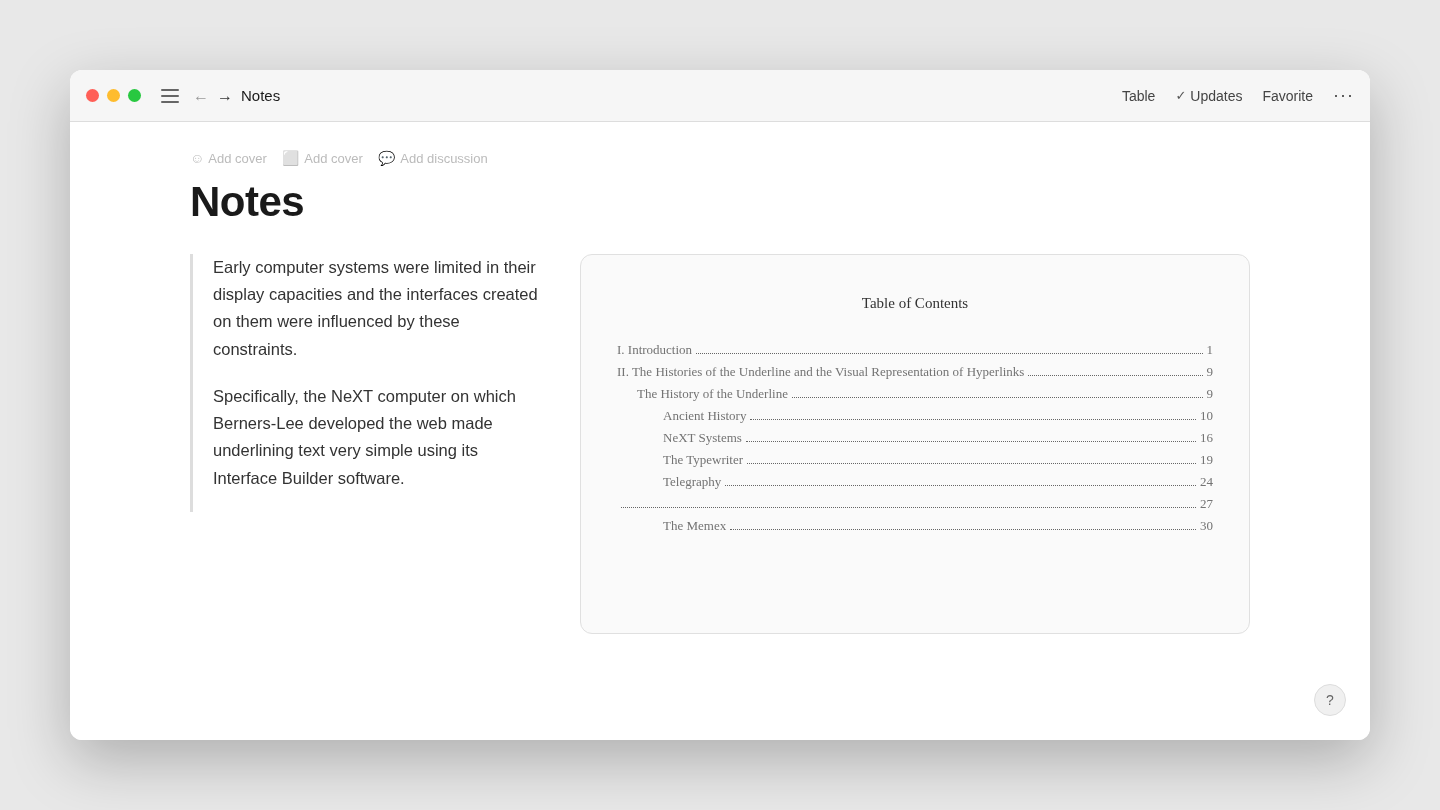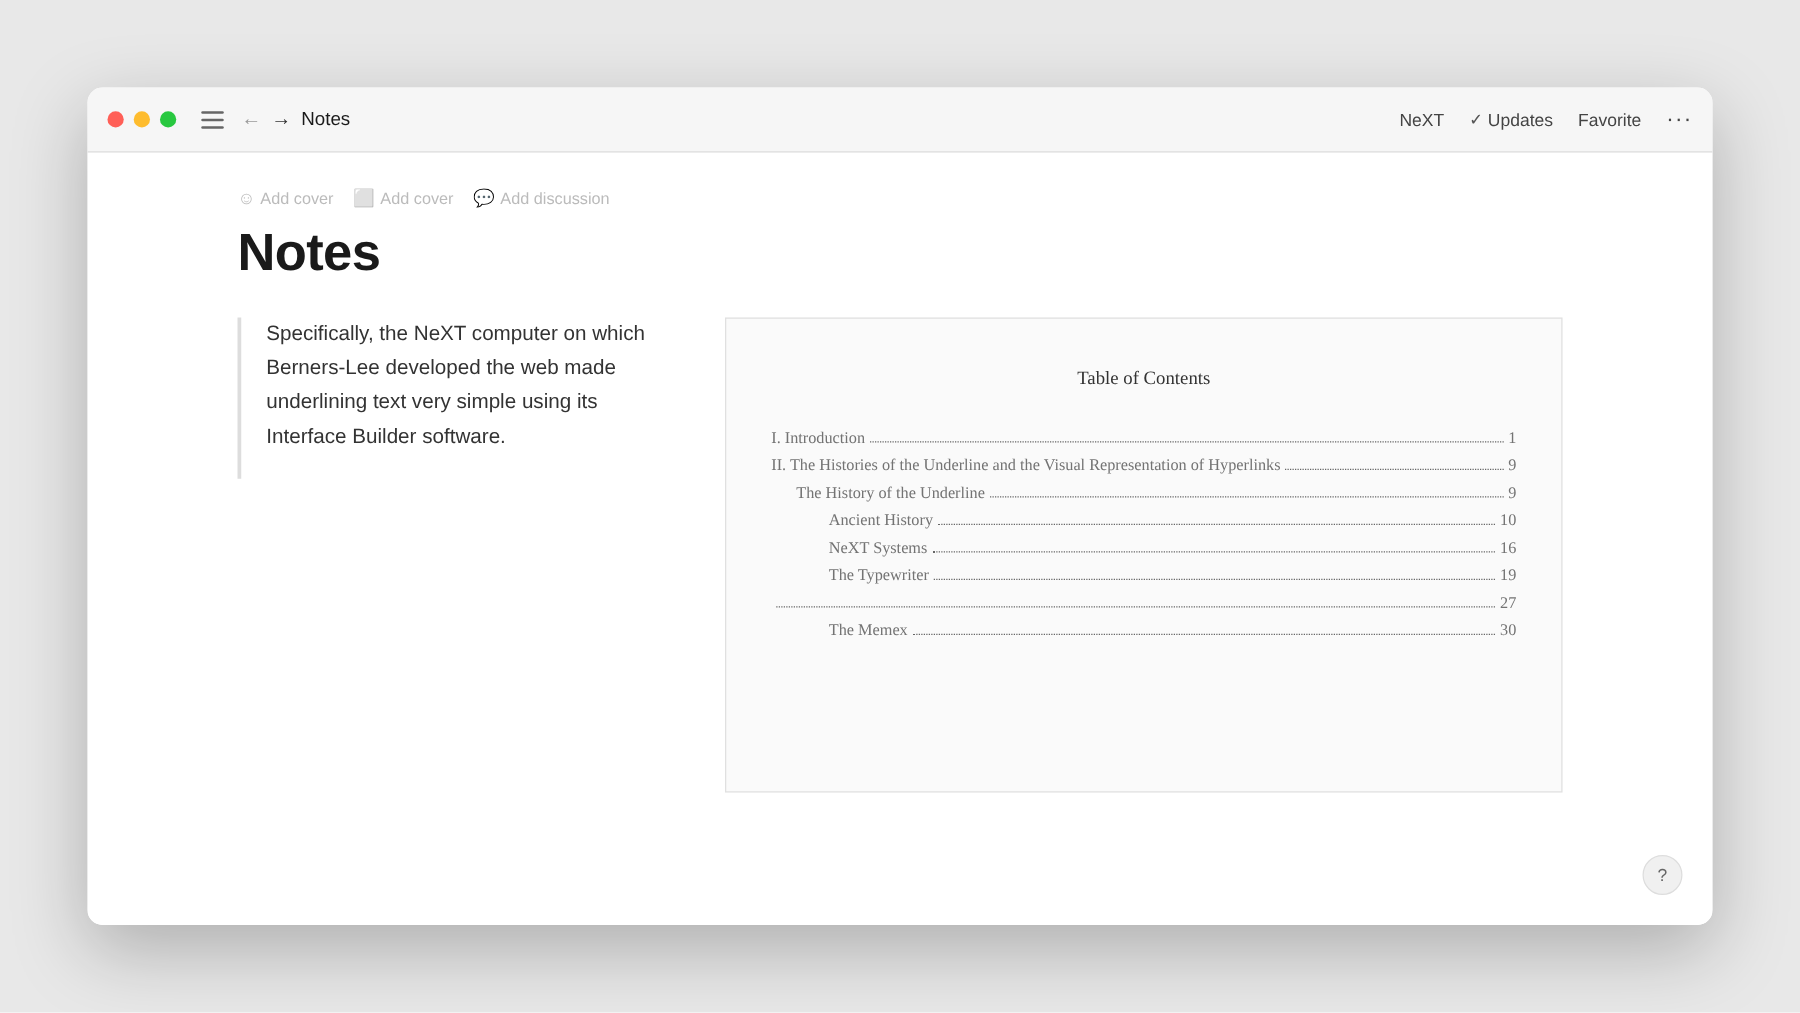--- a/index.html
+++ b/index.html
@@ -174,21 +174,21 @@
       font-size: 16.5px;
       line-height: 1.65;
       color: #333;
       margin-bottom: 20px;
     }
 
     
     .toc-card {
       background: #fafafa;
       border: 1px solid #e0e0e0;
-      border-radius: 0;
+      border-radius: 12px;
       padding: 40px 36px 36px 36px;
       min-height: 380px;
     }
 
     .toc-title {
       text-align: center;
       font-size: 15px;
       font-weight: 400;
       color: #333;
       margin-bottom: 30px;
@@ -266,21 +266,21 @@
       </div>
 
       <div class="nav-arrows">
         <span class="nav-arrow">←</span>
         <span class="nav-arrow active">→</span>
       </div>
 
       <span class="page-title-bar">Notes</span>
 
       <div class="titlebar-actions">
-        <span class="titlebar-action">NeXT</span>
+        <span class="titlebar-action">Table</span>
         <span class="titlebar-action">
           <span class="check-icon">✓</span>
           <span>Updates</span>
         </span>
         <span class="titlebar-action">Favorite</span>
         <span class="titlebar-action more-icon">···</span>
       </div>
     </div>
 
     <div class="main-content">
@@ -298,20 +298,21 @@
           <span class="icon-char">💬</span>
           <span>Add discussion</span>
         </span>
       </div>
 
       <h1 class="page-heading">Notes</h1>
 
       <div class="content-grid">
 
         <div class="blockquote-section">
+          <p class="blockquote-text">Early computer systems were limited in their display capacities and the interfaces created on them were influenced by these constraints.</p>
           <p class="blockquote-text">Specifically, the NeXT computer on which Berners-Lee developed the web made underlining text very simple using its Interface Builder software.</p>
         </div>
 
         <div class="toc-card">
           <div class="toc-title">Table of Contents</div>
 
           <div class="toc-entry">
             <span class="toc-entry-text">I. Introduction</span>
             <span class="toc-dots"></span>
             <span class="toc-page">1</span>
@@ -340,20 +341,25 @@
             <span class="toc-dots"></span>
             <span class="toc-page">16</span>
           </div>
 
           <div class="toc-entry indent-2">
             <span class="toc-entry-text">The Typewriter</span>
             <span class="toc-dots"></span>
             <span class="toc-page">19</span>
           </div>
 
+          <div class="toc-entry indent-2">
+            <span class="toc-entry-text">Telegraphy</span>
+            <span class="toc-dots"></span>
+            <span class="toc-page">24</span>
+          </div>
 
           <div class="toc-entry indent-1">
             <span class="toc-dots"></span>
             <span class="toc-page">27</span>
           </div>
 
           <div class="toc-entry indent-2">
             <span class="toc-entry-text">The Memex</span>
             <span class="toc-dots"></span>
             <span class="toc-page">30</span>

